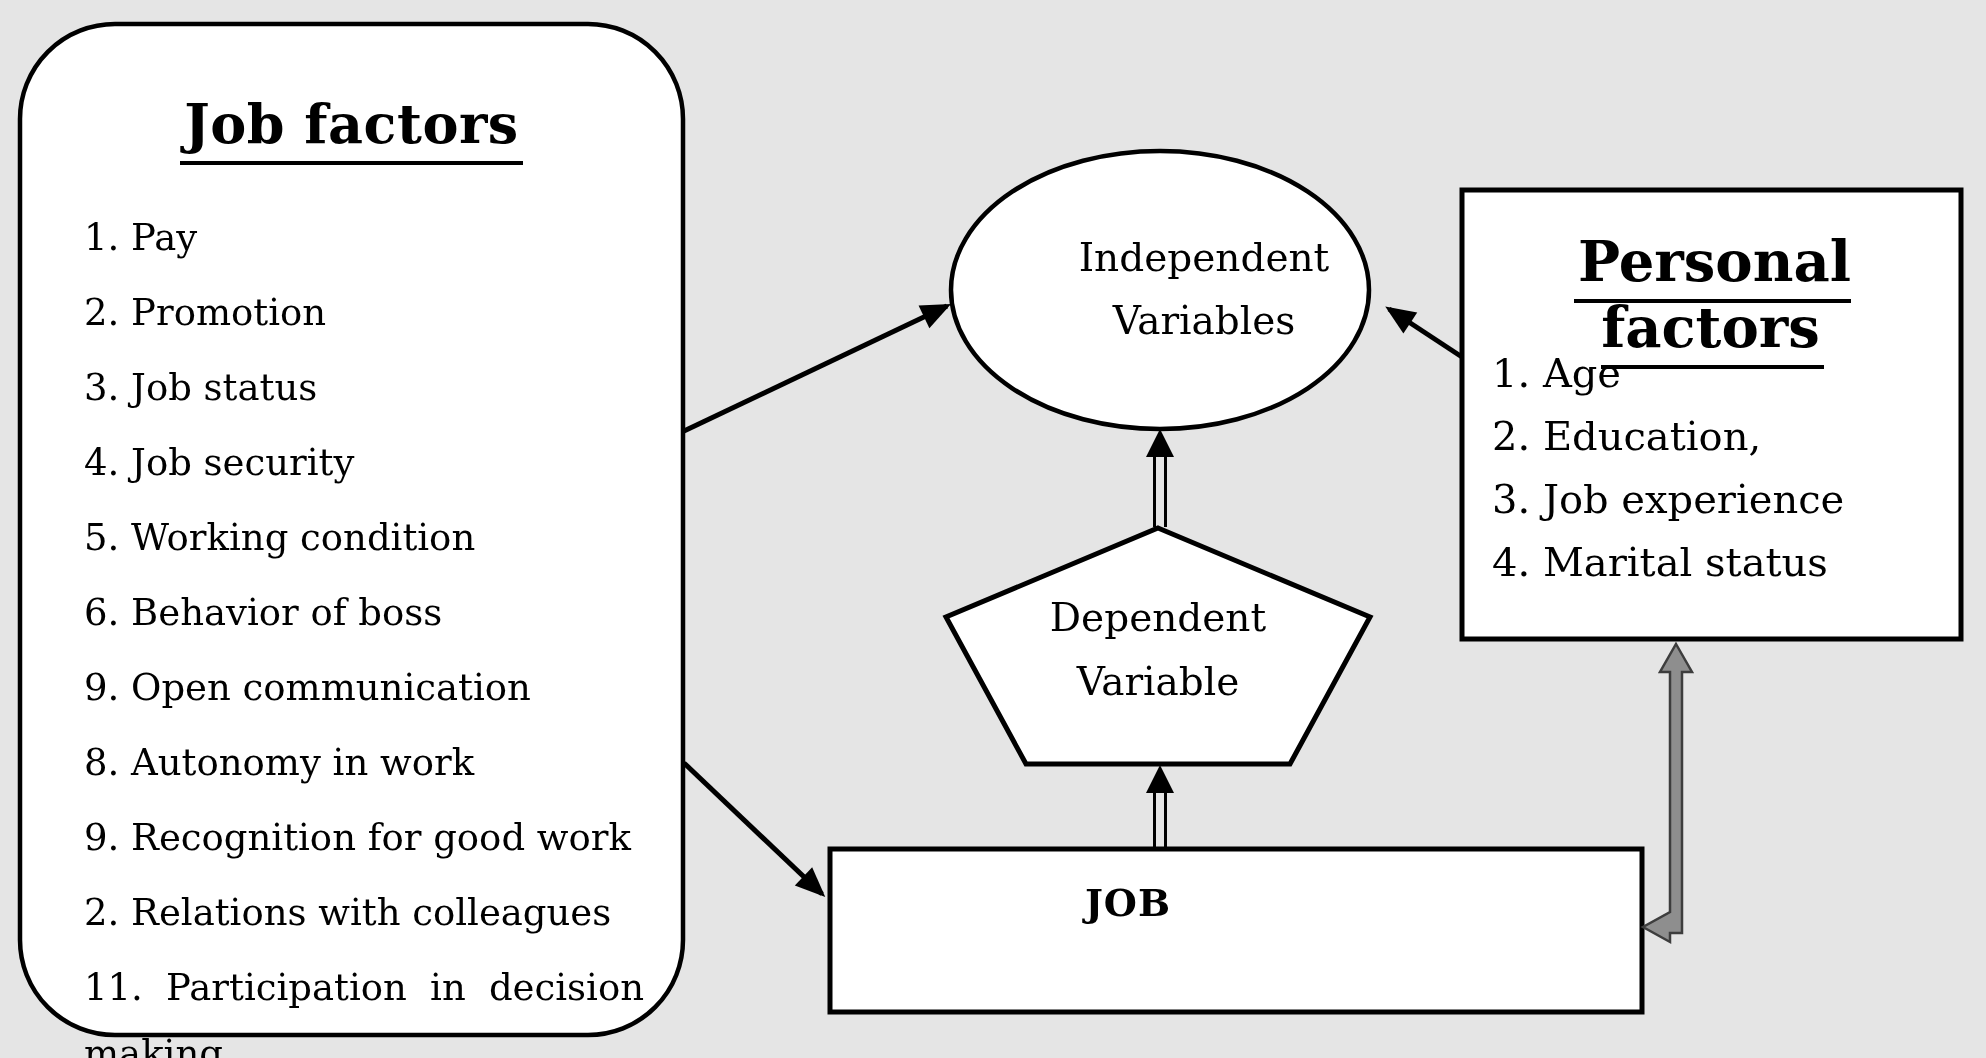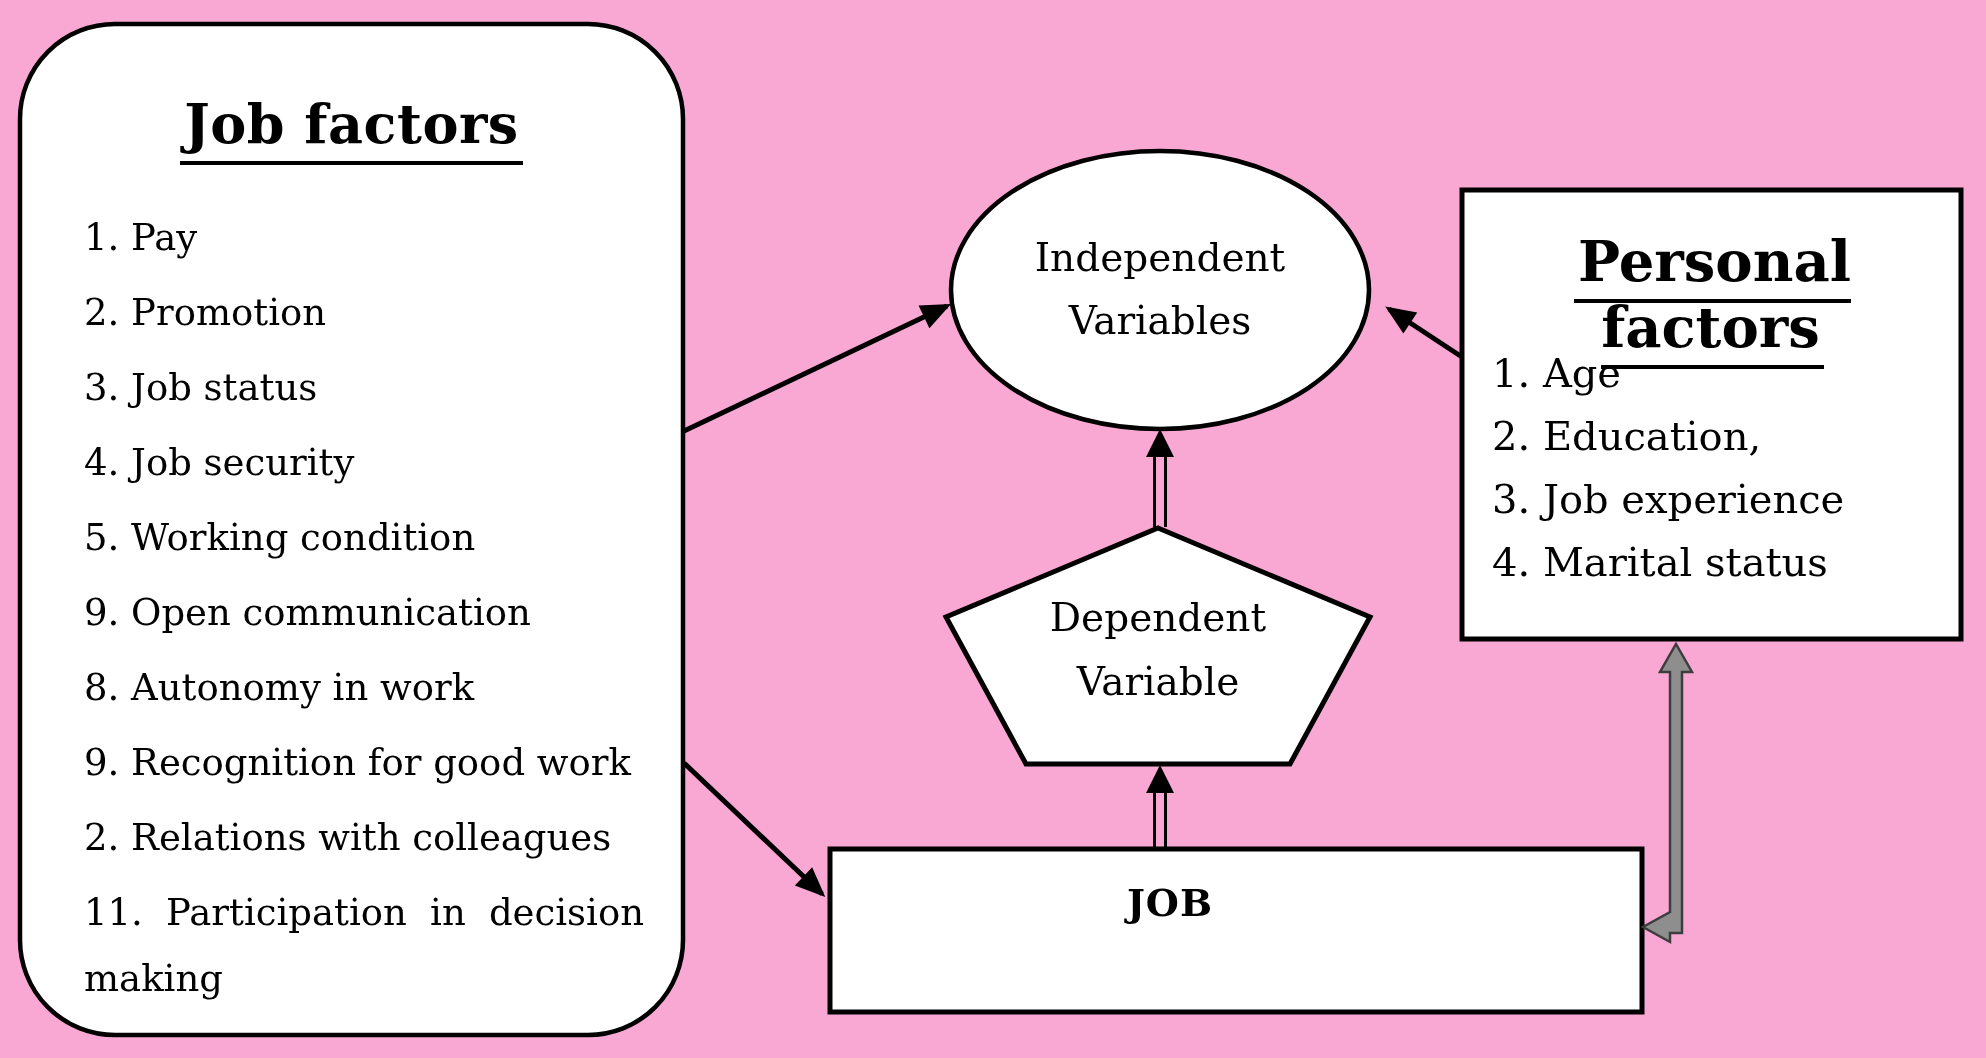--- a/index.html
+++ b/index.html
@@ -1,40 +1,40 @@
 <!DOCTYPE html>
 <html><head>
 <meta charset="utf-8">
 <style>
   html,body { margin:0; padding:0; background:#ffffff; }
   .canvas {
     position:relative;
     width:1986px; height:1058px;
-    background:#f9a8d4;
+    background:#e5e5e5;
     overflow:hidden;
     font-family:"DejaVu Serif","Liberation Serif",serif;
     color:#000;
   }
   .canvas svg { position:absolute; left:0; top:0; }
 
   .txt { position:absolute; }
 
   .box-title { text-align:center; font-weight:bold; }
   .box-title .u { border-bottom:4px solid #000; padding:0 4px 5px 4px; }
 
   .job-title    { left:18px;  top:92px;  width:667px; font-size:54px; letter-spacing:0.5px; }
   .job-items    { left:75px;  top:196px; width:578px; font-size:37px; line-height:66px; text-align:justify; }
   .job-items .li{ margin:9px; }
 
   .personal-title { left:1462px; top:228px; width:501px; font-size:56px; }
   .personal-items { left:1492px; top:342px; width:455px; font-size:40px; line-height:63px; }
 
-  .indep-label { left:950px; top:226px; width:420px; text-align:center; font-size:39px; line-height:63px; }
+  .indep-label { left:994px; top:226px; width:420px; text-align:center; font-size:39px; line-height:63px; }
   .dep-label   { left:948px; top:586px; width:420px; text-align:center; font-size:39px; line-height:64px; }
-  .jobsat-label{ left:840px; top:872px; width:660px; text-align:center; font-size:38px; line-height:62px;
+  .jobsat-label{ left:798px; top:872px; width:660px; text-align:center; font-size:38px; line-height:62px;
                  font-weight:bold; letter-spacing:1px; }
 </style>
 </head>
 <body>
 
 <div class="canvas">
 
   <svg width="1986" height="1058" viewBox="0 0 1986 1058">
     <defs>
       <marker id="ah" viewBox="0 0 10 10" refX="8.5" refY="5" markerWidth="7" markerHeight="6" orient="auto" markerUnits="strokeWidth">
@@ -75,20 +75,21 @@
 
   <div class="txt box-title job-title">
     <span class="u">Job factors</span>
   </div>
   <div class="txt job-items">
       <div class="li">1. Pay</div>
       <div class="li">2. Promotion</div>
       <div class="li">3. Job status</div>
       <div class="li">4. Job security</div>
       <div class="li">5. Working condition</div>
+      <div class="li">6. Behavior of boss</div>
       <div class="li">9. Open communication</div>
       <div class="li">8. Autonomy in work</div>
       <div class="li">9. Recognition for good work</div>
       <div class="li">2. Relations with colleagues</div>
       <div class="li">11. Participation in decision making</div>
     </div>
 
   <div class="txt box-title personal-title">
     <span class="u">Personal factors</span>
   </div>

